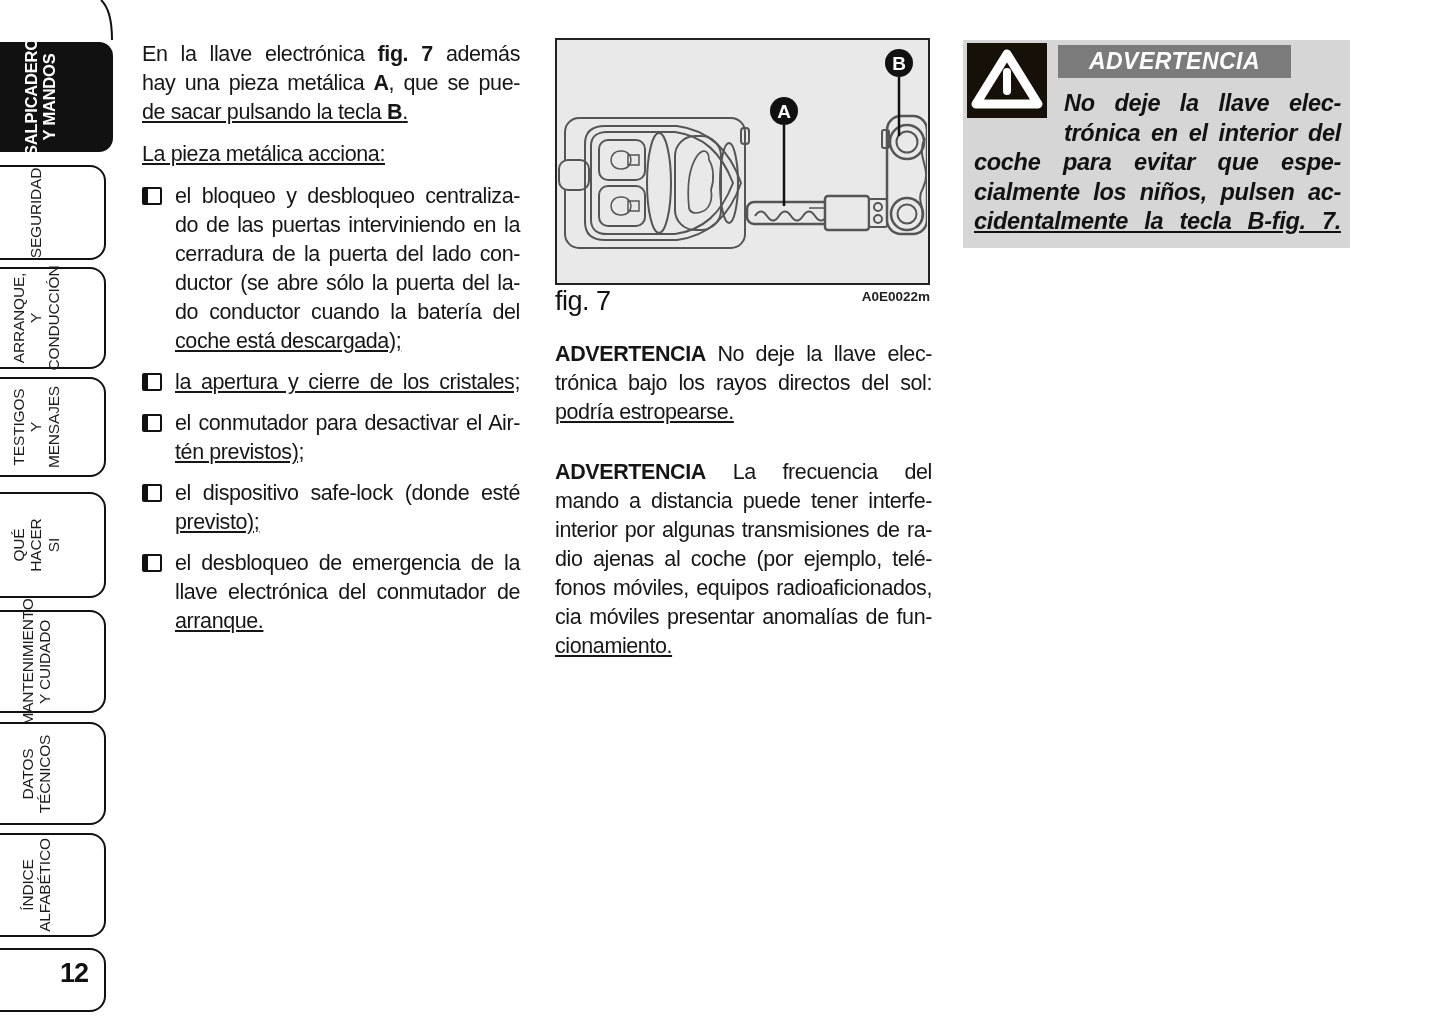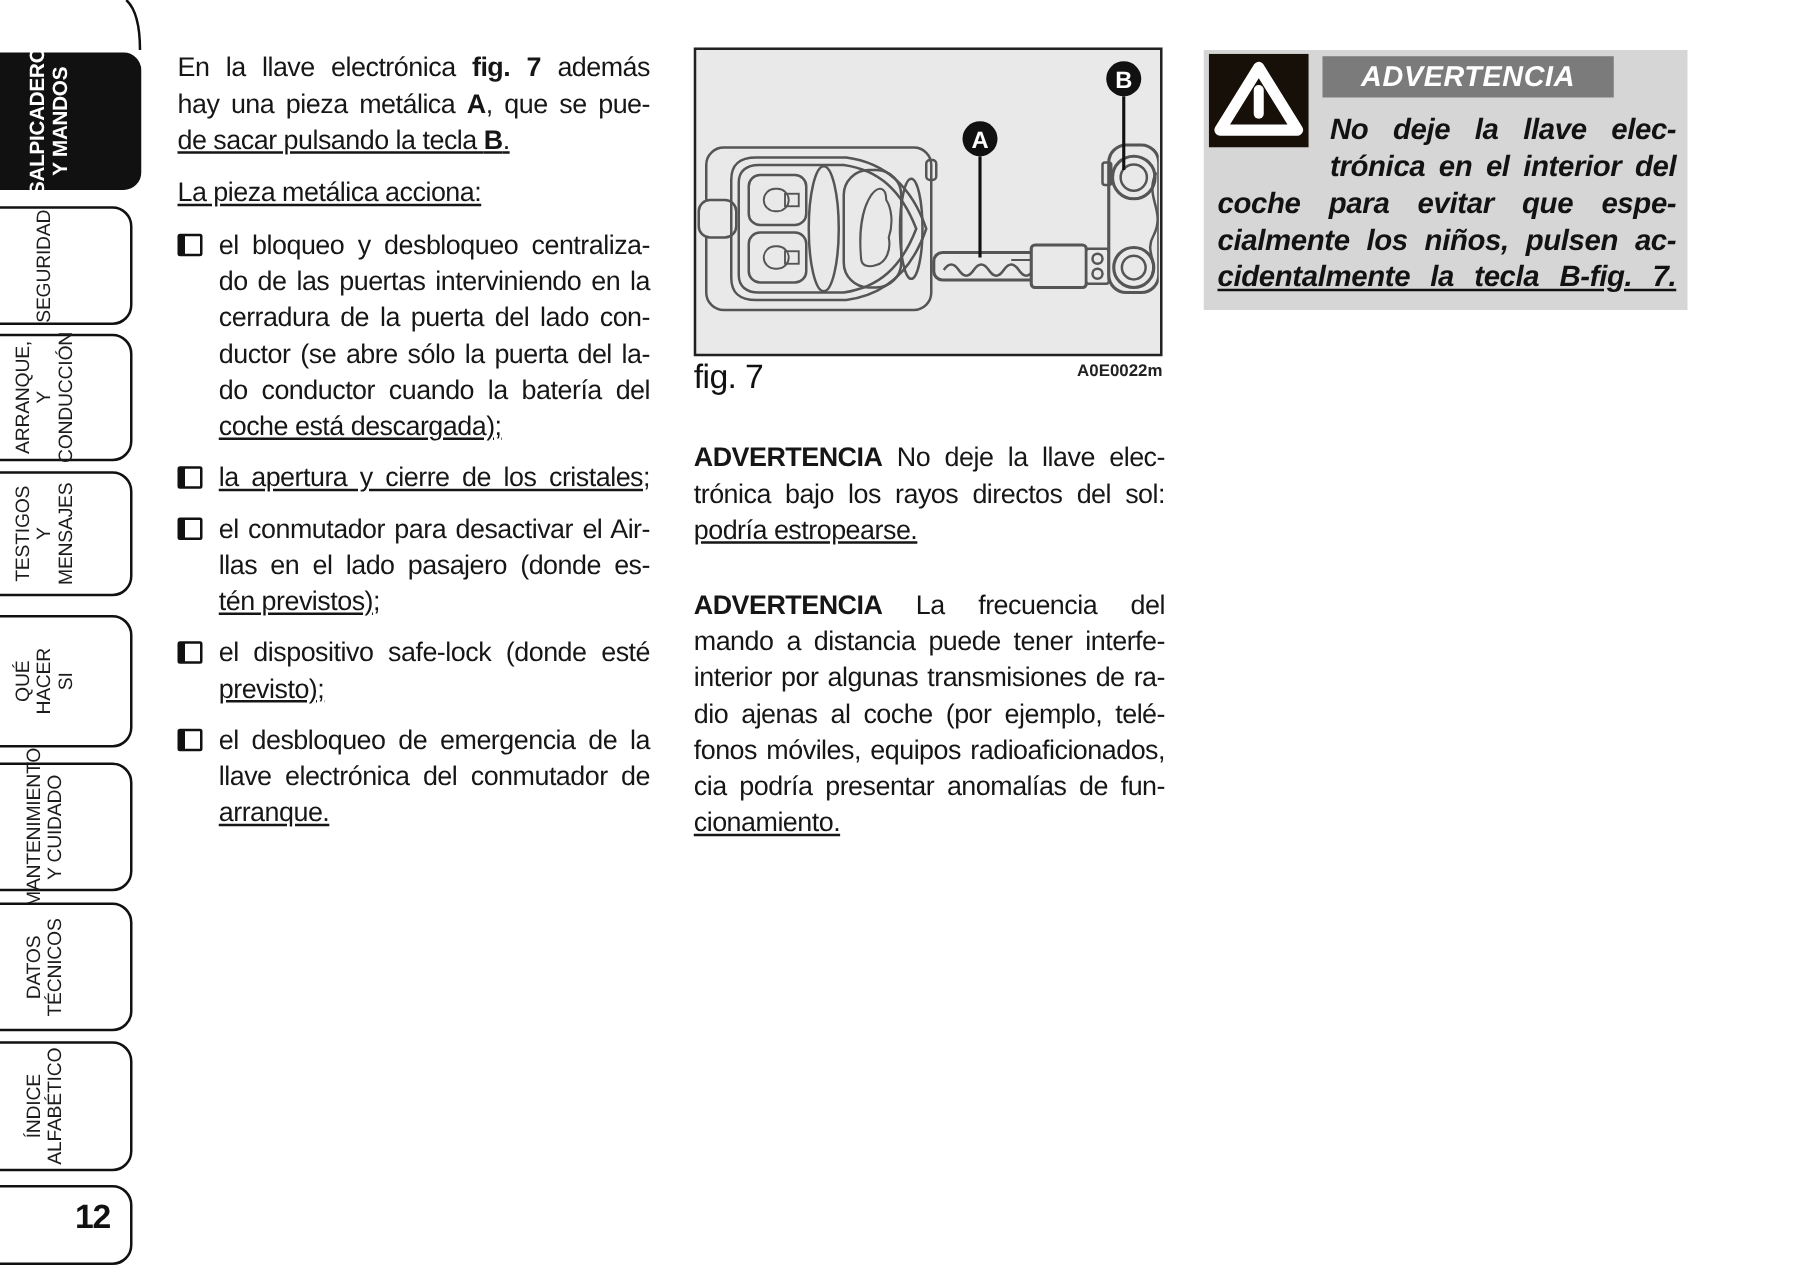--- a/index.html
+++ b/index.html
@@ -58,21 +58,21 @@
     position:absolute; left:555px; top:38px; width:375px; height:247px;
     background:#e9e9e9; border:2.5px solid #222; box-sizing:border-box;
   }
   .figure-caption-row{
     position:absolute; left:555px; top:286px; width:375px;
     display:flex; justify-content:space-between; align-items:flex-start;
   }
   .fig-label{ font-size:27px; letter-spacing:-0.5px; color:#111; }
   .fig-code{ font-size:13.5px; font-weight:bold; color:#222; margin-top:3px; }
   .col2{
-    position:absolute; left:555px; top:352px; width:377px;
+    position:absolute; left:555px; top:340px; width:377px;
     font-size:21.5px; letter-spacing:-0.4px;
   }
   .warn-para2{ margin-top:31px; }
   
   .warning-box{
     position:absolute; left:963px; top:40px; width:387px; height:208px;
     background:#d6d6d6; box-sizing:border-box;
   }
   .warning-icon{ position:absolute; left:4px; top:3px; }
   .warning-header{
@@ -161,21 +161,20 @@
       <div class="bullet justify-all">
         <span class="bullet-marker"></span>
         <div>
             <div class="jline jlast">la apertura y cierre de los cristales;</div>
           </div>
       </div>
       <div class="bullet">
         <span class="bullet-marker"></span>
         <div>
             <div class="jline">el conmutador para desactivar el Air-</div>
-            <div class="jline">llas en el lado pasajero (donde es-</div>
             <div class="jline jlast">tén previstos);</div>
           </div>
       </div>
       <div class="bullet">
         <span class="bullet-marker"></span>
         <div>
             <div class="jline">el dispositivo safe-lock (donde esté</div>
             <div class="jline jlast">previsto);</div>
           </div>
       </div>
@@ -253,21 +252,21 @@
         <div class="jline"><b>ADVERTENCIA</b> No deje la llave elec-</div>
         <div class="jline">trónica bajo los rayos directos del sol:</div>
         <div class="jline jlast">podría estropearse.</div>
       </div>
     <div class="warn-para2">
         <div class="jline"><b>ADVERTENCIA</b> La frecuencia del</div>
         <div class="jline">mando a distancia puede tener interfe-</div>
         <div class="jline">interior por algunas transmisiones de ra-</div>
         <div class="jline">dio ajenas al coche (por ejemplo, telé-</div>
         <div class="jline">fonos móviles, equipos radioaficionados,</div>
-        <div class="jline">cia podría presentar anomalías de fun-</div>
+        <div class="jline">cia móviles presentar anomalías de fun-</div>
         <div class="jline jlast">cionamiento.</div>
       </div>
   </div>
 
   <div class="warning-box">
     <svg class="warning-icon" width="80" height="75" viewBox="0 0 80 75">
       <rect x="0" y="0" width="80" height="75" fill="#171008"></rect>
       <path d="M 40 11 L 71 61 L 9 61 Z" fill="none" stroke="#fff" stroke-width="9" stroke-linejoin="round"></path>
       <rect x="36" y="25" width="8" height="27" rx="4" fill="#fff"></rect>
     </svg>

